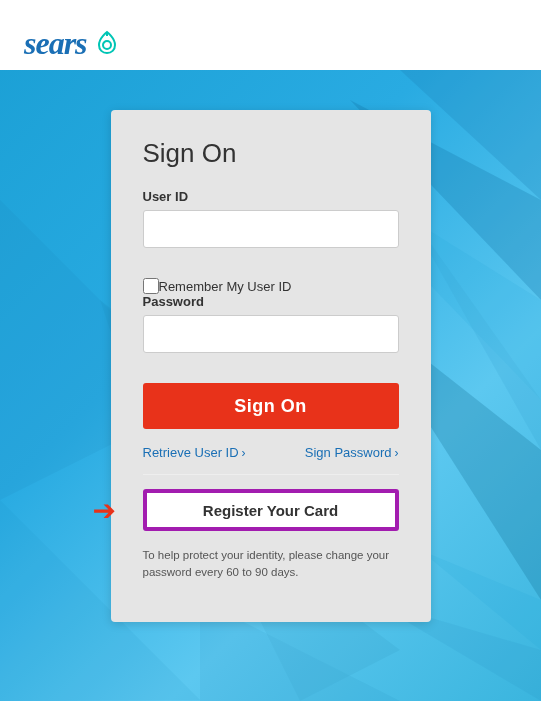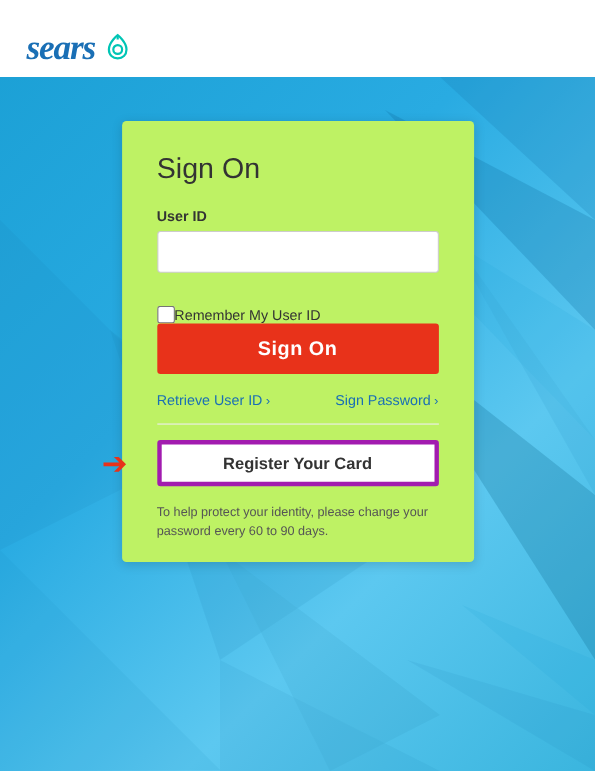--- a/index.html
+++ b/index.html
@@ -67,23 +67,23 @@
       z-index: 2;
       display: flex;
       justify-content: center;
       align-items: flex-start;
       padding-top: 40px;
       height: calc(100% - 70px);
     }
 
     
     .card {
-      background: #bef264;
+      background: #e5e5e5;
       border-radius: 4px;
-      padding: 28px 32px 18px 32px;
+      padding: 28px 32px 40px 32px;
       width: 320px;
       box-shadow: 0 2px 10px rgba(0,0,0,0.15);
     }
 
     .card-title {
       font-size: 26px;
       font-weight: 300;
       color: #333;
       margin-bottom: 20px;
     }
@@ -244,20 +244,24 @@
     <div class="form-group">
       <label class="form-label">User ID</label>
       <input type="text" class="form-input" style="">
     </div>
 
     <div class="checkbox-row">
       <input type="checkbox" class="checkbox-input" style="">
       <span class="checkbox-label">Remember My User ID</span>
     </div>
 
+    <div class="form-group">
+      <label class="form-label">Password</label>
+      <input type="password" class="form-input" style="">
+    </div>
 
     <button class="btn-sign-on">Sign On</button>
 
     <div class="links-row">
       <a class="link-item">
         <span>Retrieve User ID</span>
         <span class="chevron">›</span>
       </a>
       <a class="link-item">
         <span>Sign Password</span>

